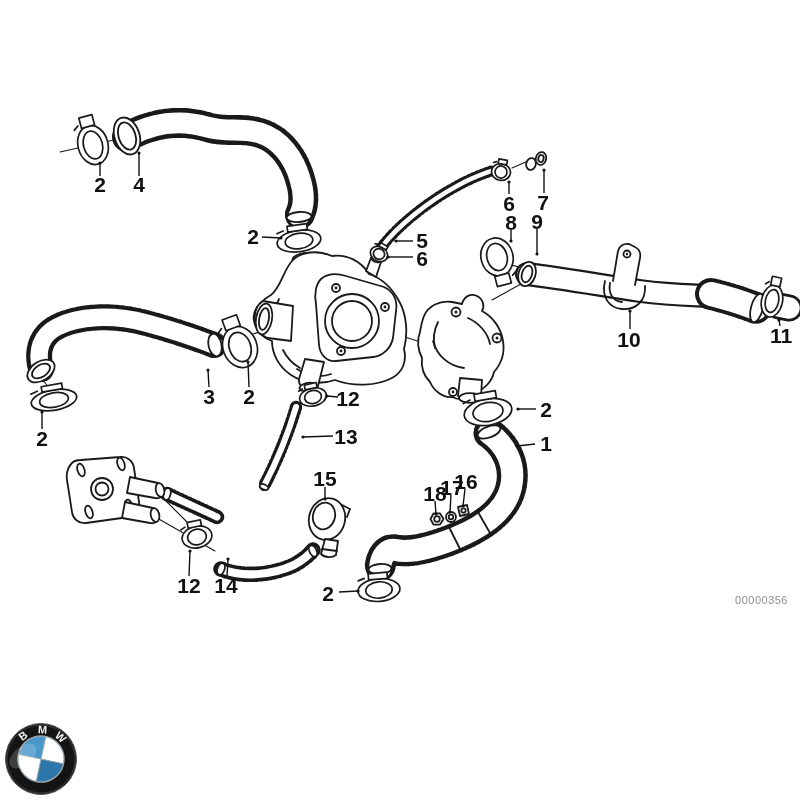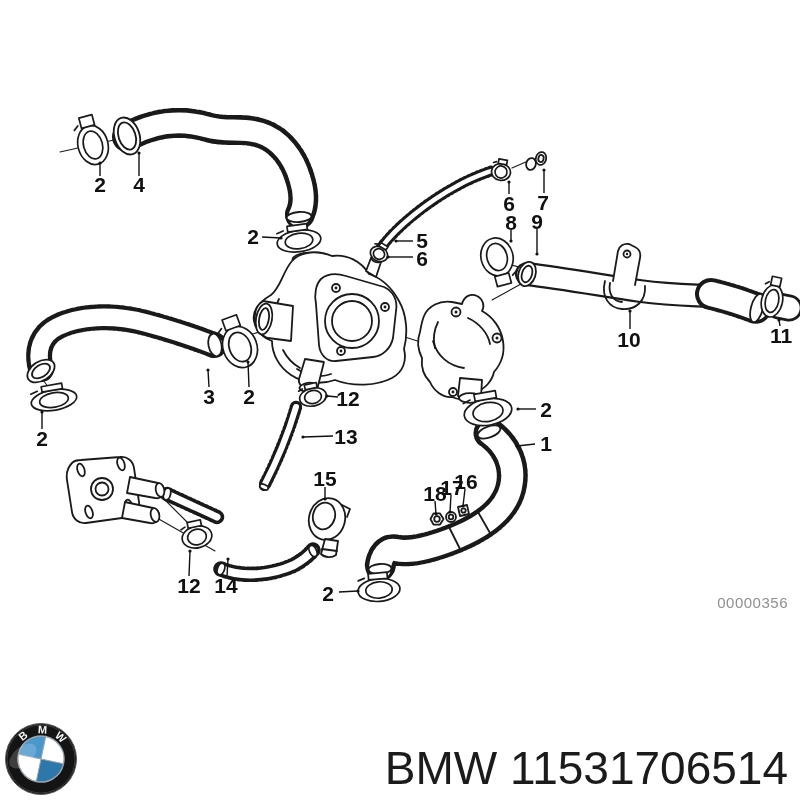--- a/index.html
+++ b/index.html
@@ -5,21 +5,21 @@
   html,body{margin:0;padding:0;background:#fff;}
   #stage{position:relative;width:800px;height:800px;background:#ffffff;overflow:hidden;
          font-family:"Liberation Sans", sans-serif;}
   svg{display:block;}
   .art{stroke:#1a1a1a;fill:none;stroke-width:1.8;stroke-linecap:round;stroke-linejoin:round;}
   .w{fill:#ffffff;}
   .fz{stroke-dasharray:1.6 2.9;}
   .thin{stroke-width:1.1;}
   .callout{font:bold 21px "Liberation Sans", sans-serif;fill:#111;}
   .leader{stroke:#111;stroke-width:1.4;}
-  #watermark{position:absolute;right:12px;top:594px;font-size:15px;letter-spacing:.5px;color:#8f8f8f;}
+  #watermark{position:absolute;right:12px;top:594px;font-size:11px;letter-spacing:.5px;color:#8f8f8f;}
   #footer-text{position:absolute;right:12px;top:741px;font-size:46px;color:#1b1b1b;white-space:nowrap;}
   #logo-wrap{position:absolute;left:4px;top:722px;width:74px;height:74px;}
 </style>
 </head>
 <body>
 
 <div id="stage">
 
   <svg id="diagram-svg" width="800" height="690" viewBox="0 0 800 690">
     <defs>
@@ -329,19 +329,14 @@
         <g fill="#f2f2f2" font-family="'Liberation Sans',sans-serif" font-size="11" font-weight="bold" text-anchor="middle">
           <text transform="rotate(-38) translate(0,-25.5)">B</text>
           <text transform="rotate(3) translate(0,-25.5)">M</text>
           <text transform="rotate(42) translate(0,-25.5)">W</text>
         </g>
         <ellipse cx="-12" cy="-14" rx="16" ry="9" transform="rotate(-40)" fill="#ffffff" opacity="0.18"></ellipse>
       </g>
     </svg>
   </div>
 
-  <div id="footer-text">
-    <span>BMW</span>
-    <span> </span>
-    <span>11531706514</span>
-  </div>
 
 </div>
 
 </body></html>

